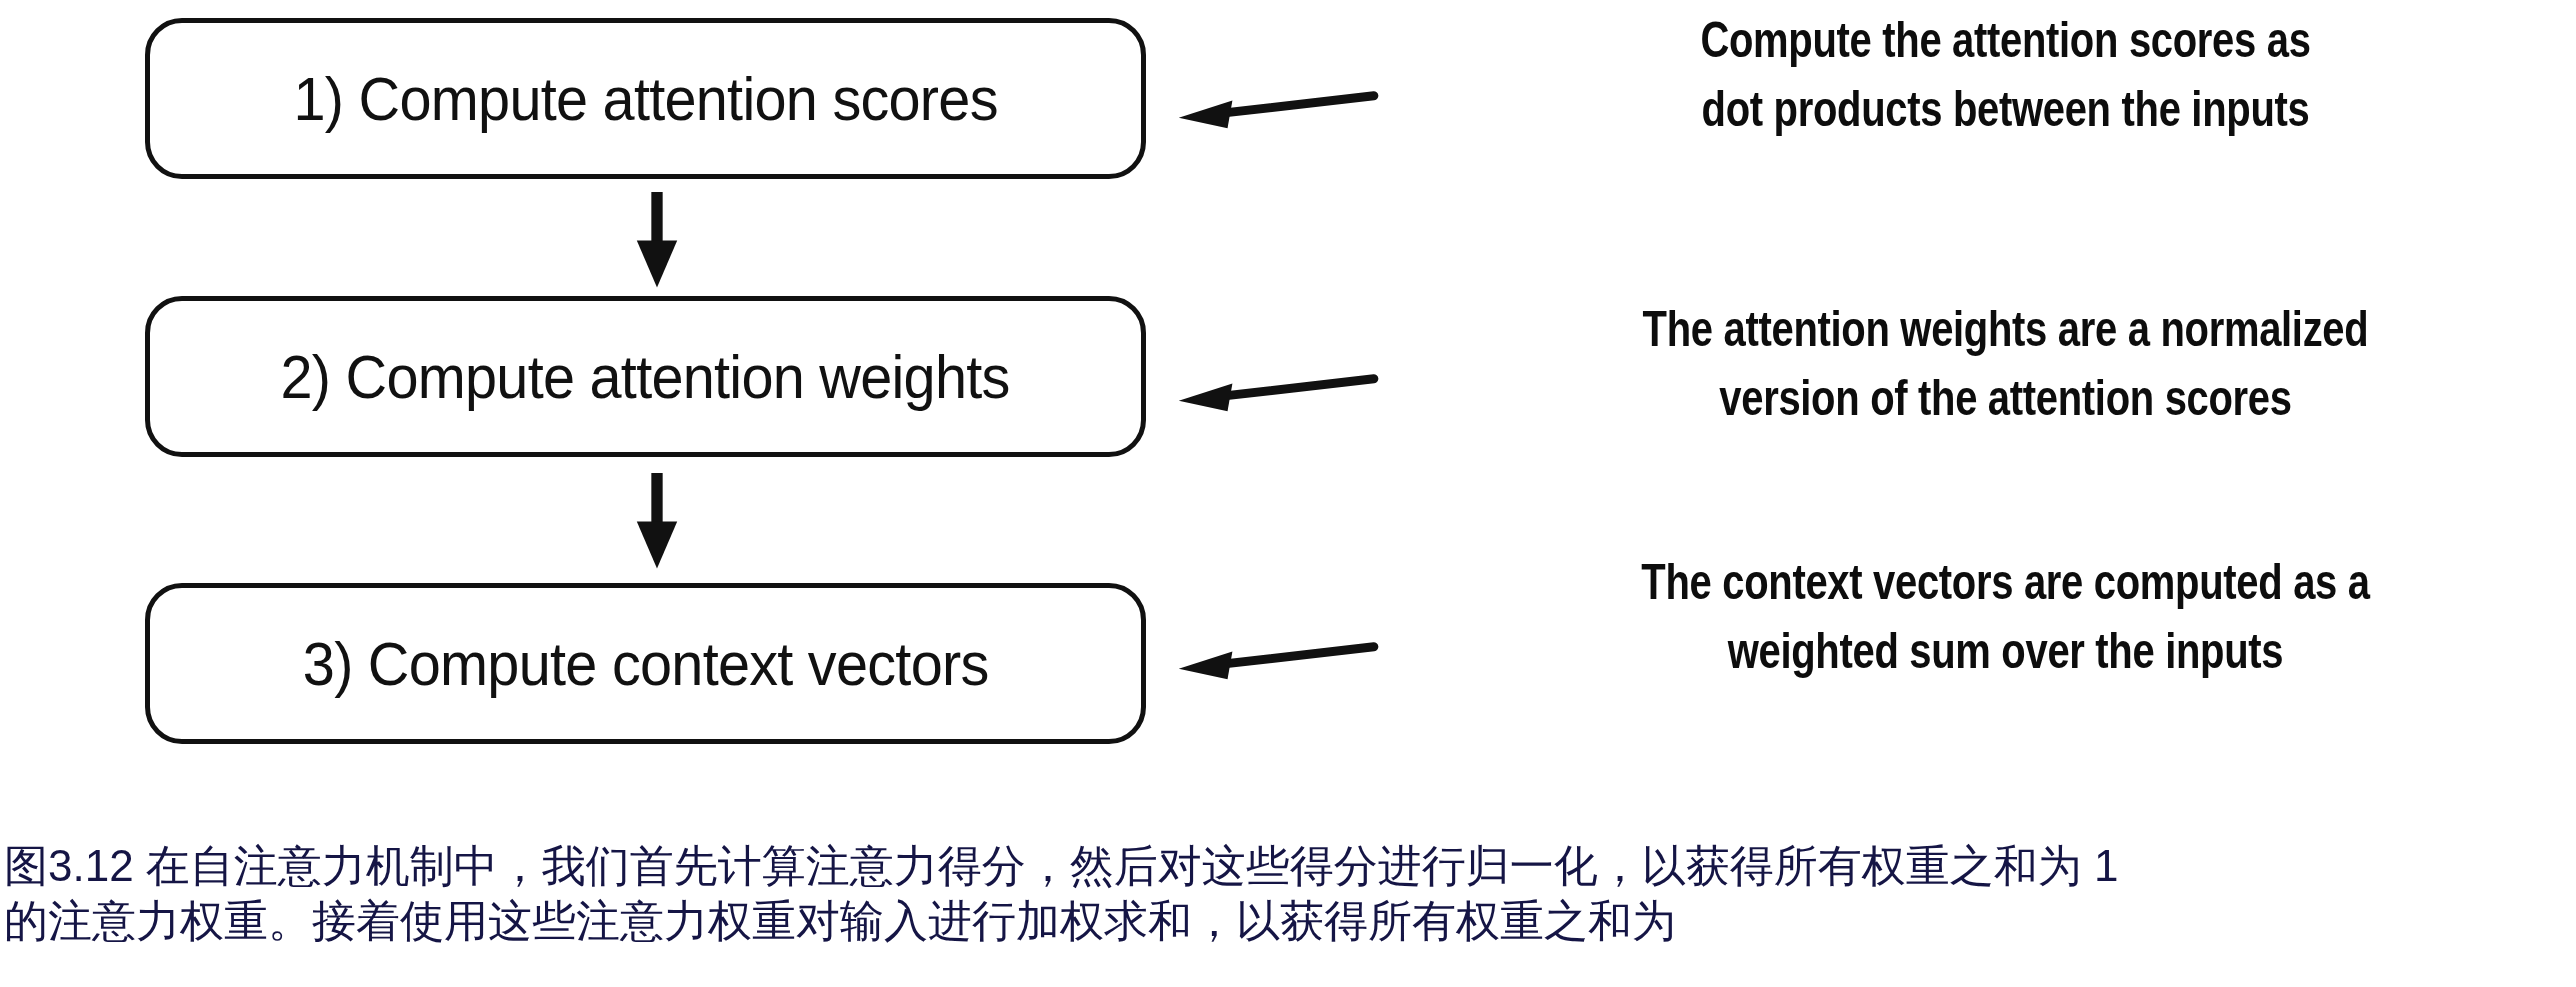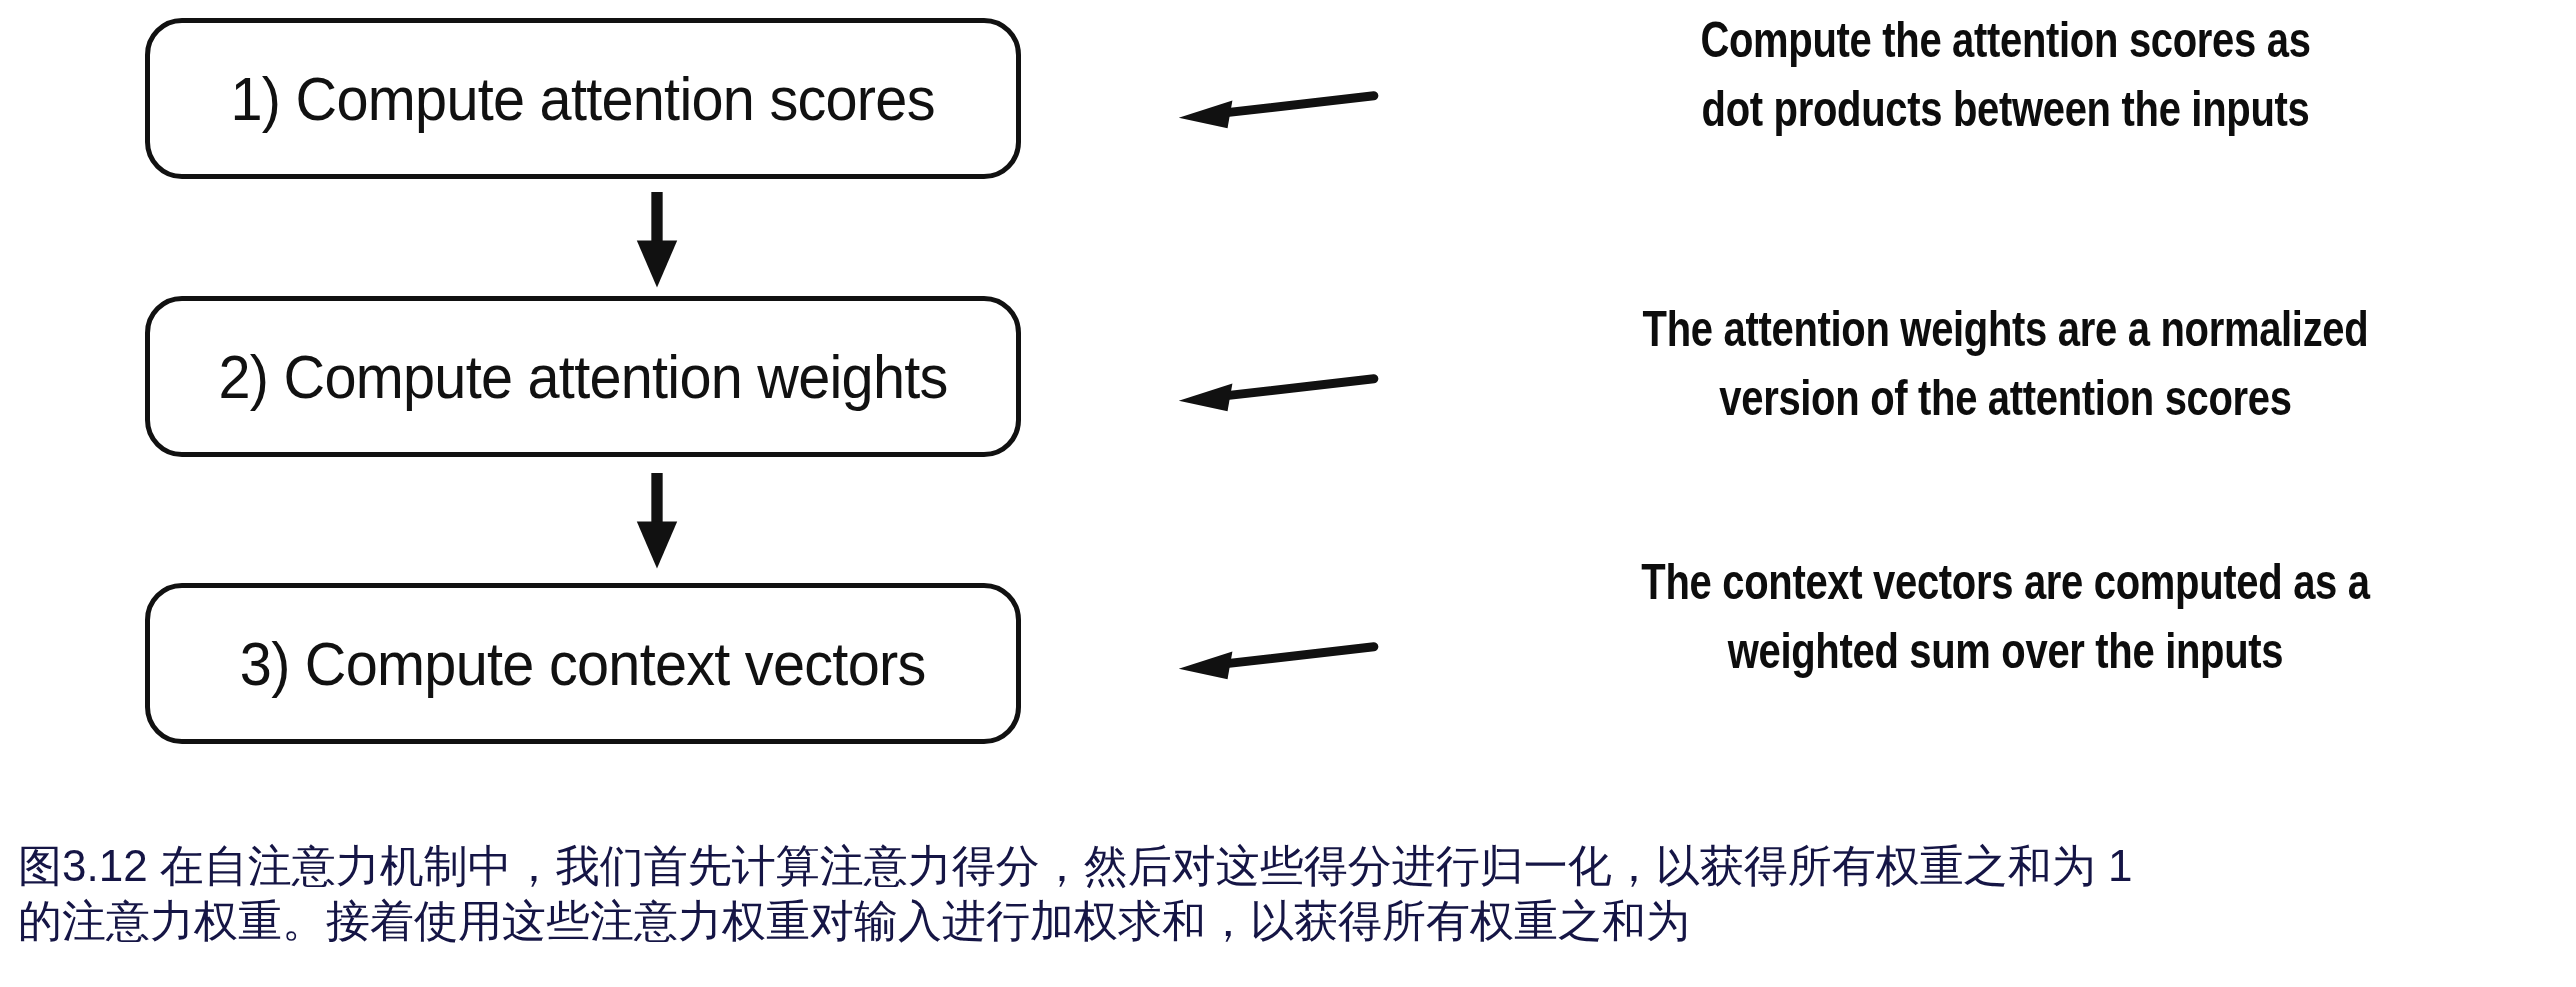--- a/index.html
+++ b/index.html
@@ -22,21 +22,21 @@
     position: absolute;
     left: 0;
     top: 0;
     width: 2576px;
     height: 780px;
   }
 
   .step-box {
     position: absolute;
     left: 145px;
-    width: 876px;
+    width: 1001px;
     height: 161px;
     box-sizing: border-box;
     border: 5.7px solid #111111;
     border-radius: 37px;
     background: #ffffff;
     display: flex;
     align-items: center;
     justify-content: center;
   }
   .step-box.b1 { top: 18px; }
@@ -94,21 +94,21 @@
     transform-origin: center center;
   }
   .annotation .ln + .ln { margin-top: 18px; }
   .annotation.n1 { top: 14.6px; }
   .annotation.n2 { top: 291px; margin-top: 13px; }
   .annotation.n3 { top: 557px; }
 
   
   #caption {
     position: absolute;
-    left: 18px;
+    left: 4px;
     top: 838px;
     width: 2542px;
     font-family: "Liberation Sans", sans-serif;
     font-size: 44px;
     font-weight: 500;
     line-height: 1.26;
     color: #151545;
     letter-spacing: 0px;
   }
   #caption .cline { display: block; white-space: nowrap; }

